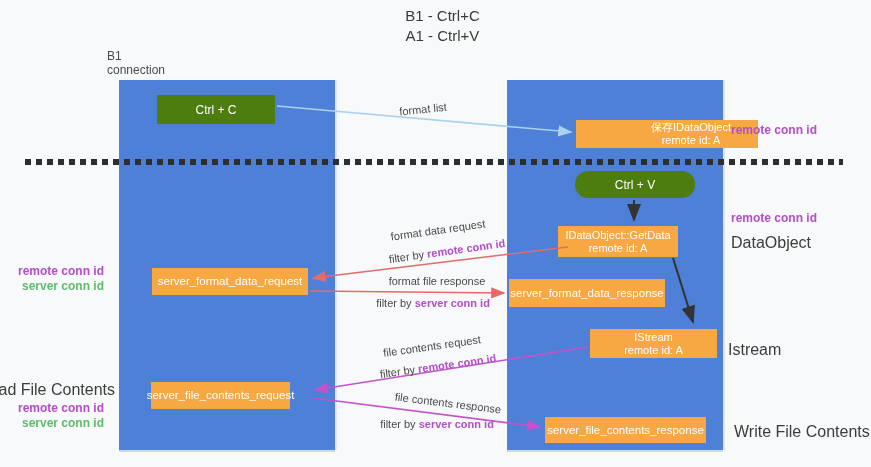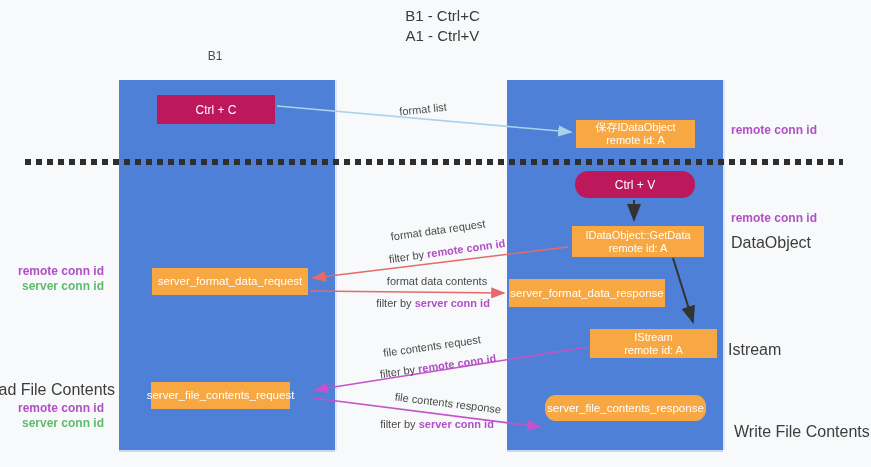--- a/index.html
+++ b/index.html
@@ -12,34 +12,34 @@
   .title{
     position:absolute; left:7px; top:6px; width:871px;
     text-align:center; font-size:15px; line-height:20px; color:#3a3a3a;
   }
   .lane{
     position:absolute; top:80px; height:370px; width:216px;
     background:#4d80d6; box-shadow:0 2px 0 rgba(185,202,238,.7), 2px 0 0 rgba(185,202,238,.4);
     z-index:1;
   }
   .lane-header{
-    position:absolute; top:49px; width:216px; text-align:center;
+    position:absolute; top:49px; width:216px; text-align:left;
     font-size:12px; line-height:14px; color:#4a4a4a; z-index:2;
   }
   .divider{
     position:absolute; left:25px; top:159px; width:818px; height:6px;
     background:repeating-linear-gradient(90deg,#2e2e2e 0 6px,transparent 6px 11px);
     z-index:3;
   }
   .node{
     position:absolute; display:flex; flex-direction:column;
     align-items:center; justify-content:center;
     color:#fff; text-align:center; z-index:4; white-space:nowrap;
   }
-  .node.green{ background:#be185d; font-size:12px; }
+  .node.green{ background:#4d7c0f; font-size:12px; }
   .node.orange{ background:#f7a843; font-size:11px; line-height:13px; }
   .node.orange.single{ font-size:11.5px; }
   .arrows{ position:absolute; left:0; top:0; z-index:5; pointer-events:none; }
   .flow-label{
     position:absolute; font-size:11px; color:#4a4a4a;
     white-space:nowrap; z-index:6; transform-origin:center;
   }
   .hl-purple{ color:#b14fc6; font-weight:bold; }
   .annot{
     position:absolute; font-size:16px; white-space:nowrap; z-index:6; color:#3c3c3c;
@@ -53,41 +53,42 @@
 
 <div class="canvas">
 
   <div class="title">
     <div>B1 - Ctrl+C</div>
     <div>A1 - Ctrl+V</div>
   </div>
 
   <div class="lane-header" style="left:107px;">
     <div>B1</div>
+    <div>connection</div>
   </div>
 
   <div class="lane" style="left:119px;"></div>
   <div class="lane" style="left:507px;"></div>
 
   <div class="divider"></div>
 
   <div class="node green" style="left:157px;top:95px;width:118px;height:29px;">
     <span>Ctrl + C</span>
   </div>
 
-  <div class="node orange" style="left:576px;top:120px;width:119px;height:28px;">
+  <div class="node orange" style="left:576px;top:120px;width:134px;height:28px;padding-left:48px;">
     <span>保存IDataObject</span>
     <span>remote id: A</span>
   </div>
 
   <div class="node green" style="left:575px;top:171px;width:120px;height:27px;border-radius:13px;">
     <span>Ctrl + V</span>
   </div>
 
-  <div class="node orange" style="left:572px;top:226px;width:132px;height:31px;">
+  <div class="node orange" style="left:558px;top:226px;width:120px;height:31px;">
     <span>IDataObject::GetData</span>
     <span>remote id: A</span>
   </div>
 
   <div class="node orange single" style="left:152px;top:268px;width:156px;height:27px;">
     <span>server_format_data_request</span>
   </div>
 
   <div class="node orange single" style="left:509px;top:279px;width:156px;height:28px;">
     <span>server_format_data_response</span>
@@ -95,21 +96,21 @@
 
   <div class="node orange" style="left:590px;top:329px;width:127px;height:29px;">
     <span>IStream</span>
     <span>remote id: A</span>
   </div>
 
   <div class="node orange single" style="left:151px;top:382px;width:139px;height:27px;">
     <span>server_file_contents_request</span>
   </div>
 
-  <div class="node orange single" style="left:545px;top:395px;width:161px;height:26px;border-radius:11px;">
+  <div class="node orange single" style="left:545px;top:417px;width:161px;height:26px;">
     <span>server_file_contents_response</span>
   </div>
 
   <svg class="arrows" width="871" height="467" viewBox="0 0 871 467">
     <defs>
       <marker id="m-blue" markerWidth="9" markerHeight="7" refX="8" refY="3.5" orient="auto">
         <path d="M0,0 L9,3.5 L0,7 z" fill="#a9d2ee"></path>
       </marker>
       <marker id="m-black" markerWidth="9" markerHeight="7" refX="8" refY="3.5" orient="auto">
         <path d="M0,0 L9,3.5 L0,7 z" fill="#333333"></path>
@@ -131,21 +132,21 @@
   </svg>
 
   <div class="flow-label" style="left:423px;top:109px;transform:translate(-50%,-50%) rotate(-6deg);">format list</div>
 
   <div class="flow-label" style="left:438px;top:230px;transform:translate(-50%,-50%) rotate(-8deg);">format data request</div>
 
   <div class="flow-label" style="left:447px;top:251px;transform:translate(-50%,-50%) rotate(-8deg);">
     <span>filter by </span><span class="hl-purple">remote conn id</span>
   </div>
 
-  <div class="flow-label" style="left:437px;top:281px;transform:translate(-50%,-50%);">format data contents</div>
+  <div class="flow-label" style="left:437px;top:281px;transform:translate(-50%,-50%);">format file response</div>
 
   <div class="flow-label" style="left:433px;top:303px;transform:translate(-50%,-50%);">
     <span>filter by </span><span class="hl-purple">server conn id</span>
   </div>
 
   <div class="flow-label" style="left:432px;top:346px;transform:translate(-50%,-50%) rotate(-8deg);">file contents request</div>
 
   <div class="flow-label" style="left:438px;top:366px;transform:translate(-50%,-50%) rotate(-8deg);">
     <span>filter by </span><span class="hl-purple">remote conn id</span>
   </div>

